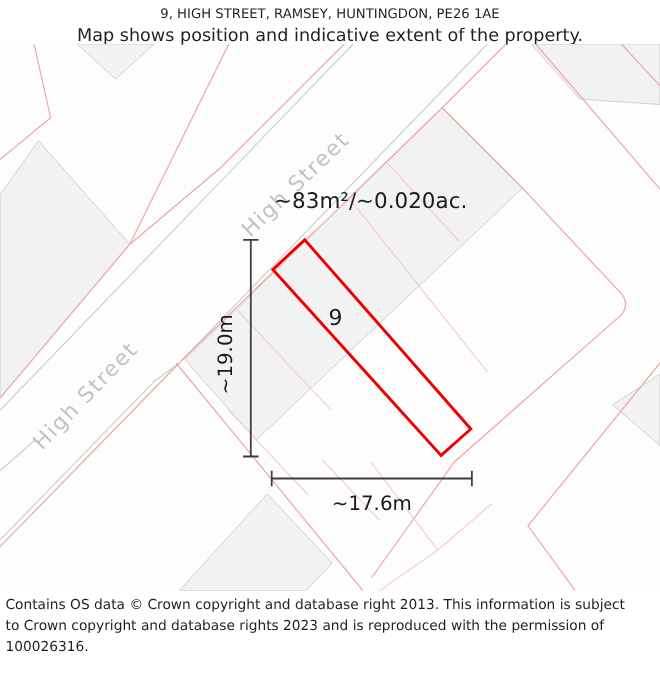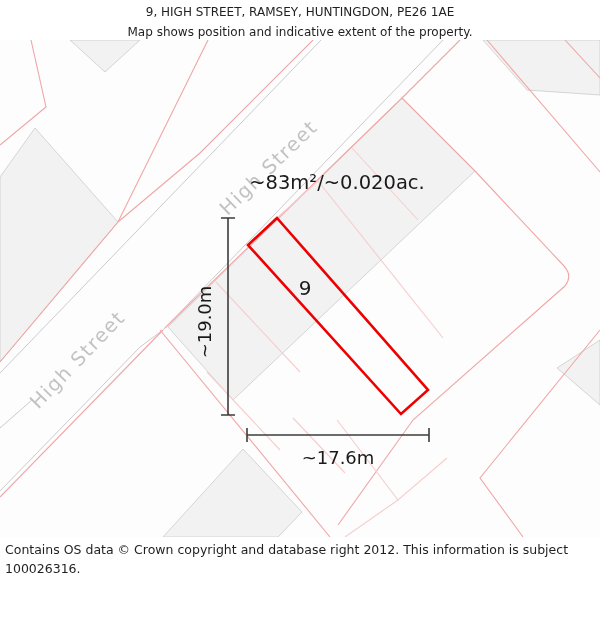--- a/index.html
+++ b/index.html
@@ -4,21 +4,21 @@
 <style>
   html,body{margin:0;padding:0;}
   body{
     width:600px;height:625px;overflow:hidden;background:#ffffff;
     font-family:"DejaVu Sans","Liberation Sans",sans-serif;
     color:var(--c-page-text,#1f1f1f);
   }
   .page{position:relative;width:600px;height:625px;}
   .hdr{height:40px;text-align:center;padding-top:4px;box-sizing:border-box;}
   .hdr .t1{margin:0;font-size:12px;line-height:16px;}
-  .hdr .t2{margin:4px;font-size:12px;line-height:16px;}
+  .hdr .t2{margin:4px;font-size:16px;line-height:16px;}
   svg.map{display:block;background:#fdfdfd;}
   .parcel{fill:var(--c-parcel-fill,#f2f2f2);stroke:var(--c-boundary-gray,#cbcbcb);stroke-width:.8;}
   .gline{stroke:var(--c-boundary-gray,#cbcbcb);stroke-width:1;fill:none;}
   .pline{stroke:var(--c-parcel-line,#f0a6a6);stroke-width:1.1;fill:none;}
   .pfaint{stroke:var(--c-parcel-line-faint,#f7cdcd);stroke-width:1.1;fill:none;}
   .prop{fill:none;stroke:var(--c-property-outline,#ed0000);stroke-width:2.6;stroke-linejoin:miter;}
   .dim{stroke:var(--c-dimension-line,#3c3c3c);stroke-width:1.6;fill:none;}
   text{fill:var(--c-map-text,#1a1a1a);}
   .street{fill:var(--c-street-label,#c2c2c2);font-size:19.5px;letter-spacing:1.5px;}
   .area{font-size:19.5px;}
@@ -76,17 +76,18 @@
 
     <text class="street" x="269" y="174" text-anchor="middle" transform="rotate(-44 269 168)">High Street</text>
     <text class="street" x="78" y="366" text-anchor="middle" transform="rotate(-46 78 360)">High Street</text>
     <text class="area" x="337" y="189" text-anchor="middle">~83m²/~0.020ac.</text>
     <text class="plotnum" x="305" y="295" text-anchor="middle">9</text>
     <text class="dimlabel" x="211" y="322" text-anchor="middle" transform="rotate(-90 211 322)">~19.0m</text>
     <text class="dimlabel" x="338" y="464" text-anchor="middle">~17.6m</text>
   </svg>
 
   <div class="ftr">
-    <div>Contains OS data © Crown copyright and database right 2012. This information is subject</div>
+    <div>Contains OS data © Crown copyright and database right 2013. This information is subject</div>
+    <div>to Crown copyright and database rights 2023 and is reproduced with the permission of</div>
     <div>100026316.</div>
   </div>
 
 </div>
 
 </body></html>

